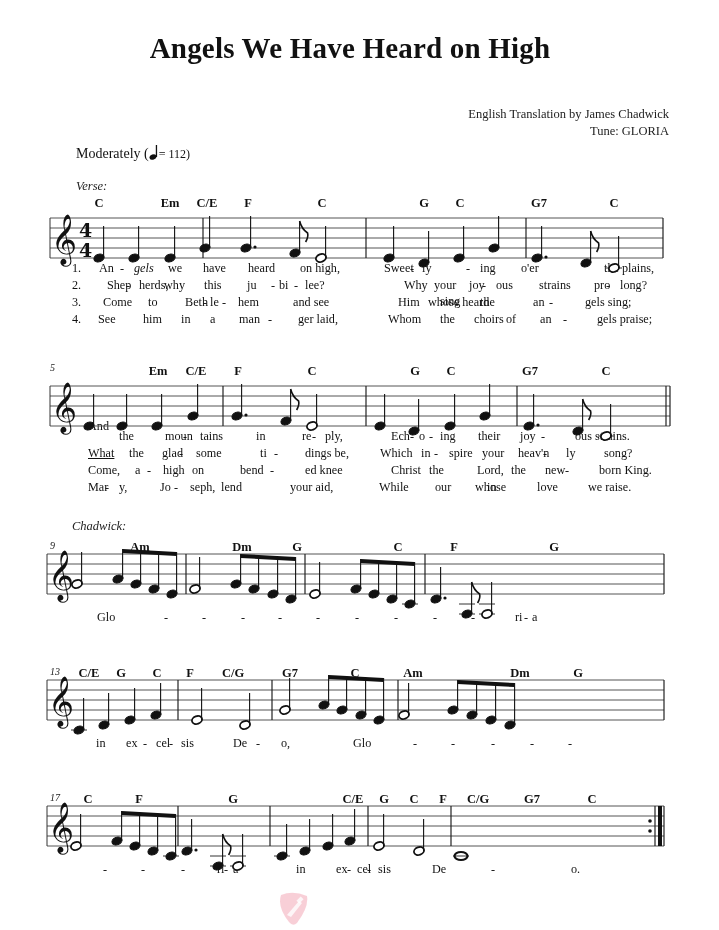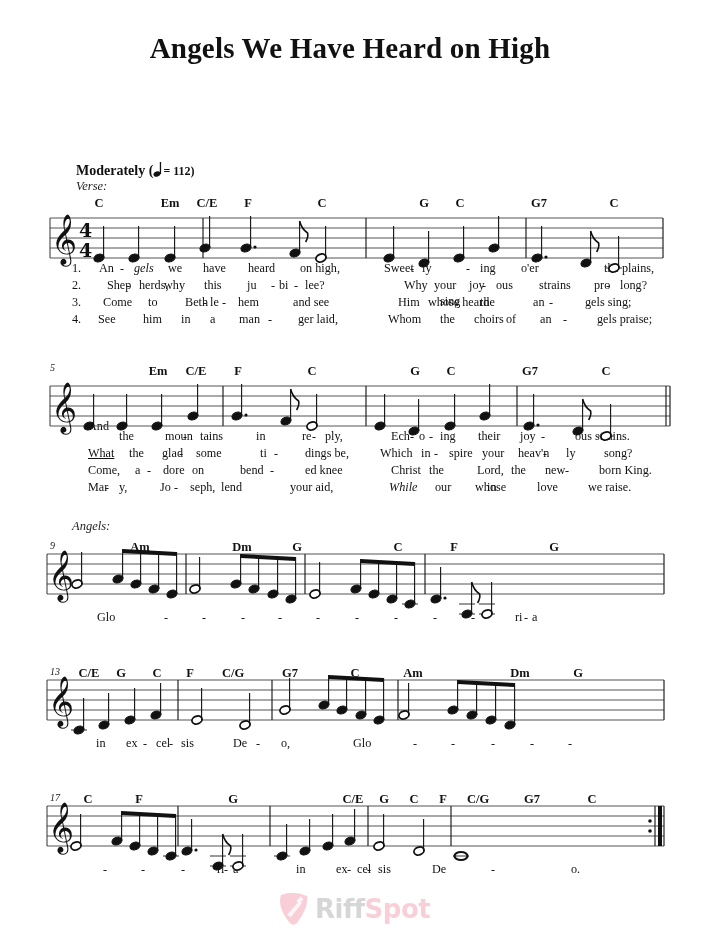--- a/index.html
+++ b/index.html
@@ -1,45 +1,47 @@
 <!DOCTYPE html>
 <html><head>
 <meta charset="utf-8">
 <style>
   html,body{margin:0;padding:0;background:#fff;}
   body{width:719px;height:930px;position:relative;overflow:hidden;font-family:"Liberation Serif","DejaVu Serif",serif;color:#111;}
   .abs{position:absolute;}
   .title{left:0;width:700px;top:32px;text-align:center;font-size:29px;font-weight:bold;letter-spacing:0.2px;}
   .credits{right:50px;top:106px;text-align:right;font-size:12.5px;line-height:17px;color:#222;}
-  .tempo{left:76px;top:161px;font-size:14px;font-weight:bold;}
+  .tempo{left:76px;top:144px;font-size:14px;font-weight:normal;}
   .section-label{font-size:12.5px;font-style:italic;color:#222;}
   .chord{font-size:12.5px;font-weight:bold;transform:translateX(-50%);white-space:nowrap;}
   .lyric{font-size:12.2px;white-space:nowrap;transform:translateX(-50%);color:#111;}
   .lyric.left{transform:none;}
   .mnum{font-size:10px;font-style:italic;color:#222;}
   svg.staff{position:absolute;left:0;top:0;overflow:visible;}
   .watermark{left:275px;top:891px;display:flex;align-items:center;gap:4px;opacity:0.55;}
   .wm-text{font-family:"DejaVu Sans","Liberation Sans",sans-serif;font-weight:bold;font-size:26px;letter-spacing:-0.5px;}
 </style>
 </head>
 <body>
 
 <div class="abs title">Angels We Have Heard on High</div>
 <div class="abs credits">
+  <div>English Translation by James Chadwick</div>
+  <div>Tune: GLORIA</div>
 </div>
 
 <div class="abs tempo">
   <span>Moderately</span>
   <span>(</span><svg width="10" height="16" viewBox="0 0 10 16" style="vertical-align:-2px">
       <ellipse cx="4" cy="13" rx="3.6" ry="2.6" fill="#111" transform="rotate(-20 4 13)"></ellipse>
       <rect x="6.8" y="1" width="1.3" height="12" fill="#111"></rect>
     </svg><span style="font-size:12px">= 112)</span>
 </div>
 <div class="abs section-label" style="left:76px;top:179px;">Verse:</div>
-<div class="abs section-label" style="left:72px;top:519px;">Angels:</div>
+<div class="abs section-label" style="left:72px;top:519px;">Chadwick:</div>
 
 <div class="abs mnum" style="left:50px;top:362px;">5</div>
 <div class="abs mnum" style="left:50px;top:540px;">9</div>
 <div class="abs mnum" style="left:50px;top:666px;">13</div>
 <div class="abs mnum" style="left:50px;top:792px;">17</div>
 
 <div id="chords">
     <div class="abs chord" style="left: 99px; top: 196px;">C</div>
     <div class="abs chord" style="left: 170px; top: 196px;">Em</div>
     <div class="abs chord" style="left: 207px; top: 196px;">C/E</div>
@@ -183,41 +185,41 @@
     <div class="abs lyric left" style="left: 434px; top: 446px;">-</div>
     <div class="abs lyric left" style="left: 449px; top: 446px;">spire</div>
     <div class="abs lyric left" style="left: 482px; top: 446px;">your</div>
     <div class="abs lyric left" style="left: 518px; top: 446px;">heav'n</div>
     <div class="abs lyric left" style="left: 543px; top: 446px;">-</div>
     <div class="abs lyric left" style="left: 566px; top: 446px;">ly</div>
     <div class="abs lyric left" style="left: 604px; top: 446px;">song?</div>
     <div class="abs lyric left" style="left: 88px; top: 463px;">Come,</div>
     <div class="abs lyric left" style="left: 135px; top: 463px;">a</div>
     <div class="abs lyric left" style="left: 147px; top: 463px;">-</div>
-    <div class="abs lyric left" style="left: 163px; top: 463px;">dore</div>
+    <div class="abs lyric left" style="left: 163px; top: 463px;">high</div>
     <div class="abs lyric left" style="left: 192px; top: 463px;">on</div>
     <div class="abs lyric left" style="left: 240px; top: 463px;">bend</div>
     <div class="abs lyric left" style="left: 270px; top: 463px;">-</div>
     <div class="abs lyric left" style="left: 305px; top: 463px;">ed knee</div>
     <div class="abs lyric left" style="left: 391px; top: 463px;">Christ</div>
     <div class="abs lyric left" style="left: 429px; top: 463px;">the</div>
     <div class="abs lyric left" style="left: 477px; top: 463px;">Lord,</div>
     <div class="abs lyric left" style="left: 511px; top: 463px;">the</div>
     <div class="abs lyric left" style="left: 545px; top: 463px;">new</div>
     <div class="abs lyric left" style="left: 565px; top: 463px;">-</div>
     <div class="abs lyric left" style="left: 599px; top: 463px;">born King.</div>
     <div class="abs lyric left" style="left: 88px; top: 480px;">Mar</div>
     <div class="abs lyric left" style="left: 105px; top: 480px;">-</div>
     <div class="abs lyric left" style="left: 119px; top: 480px;">y,</div>
     <div class="abs lyric left" style="left: 160px; top: 480px;">Jo</div>
     <div class="abs lyric left" style="left: 174px; top: 480px;">-</div>
     <div class="abs lyric left" style="left: 190px; top: 480px;">seph,</div>
     <div class="abs lyric left" style="left: 221px; top: 480px;">lend</div>
     <div class="abs lyric left" style="left: 290px; top: 480px;">your aid,</div>
-    <div class="abs lyric left" style="left: 389px; top: 480px; font-style: italic;">While</div>
+    <div class="abs lyric left" style="left: 379px; top: 480px;">While</div>
     <div class="abs lyric left" style="left: 435px; top: 480px;">our</div>
     <div class="abs lyric left" style="left: 475px; top: 480px;">whose</div>
     <div class="abs lyric left" style="left: 487px; top: 480px;">in</div>
     <div class="abs lyric left" style="left: 525px; top: 480px; margin-left: 12px;">love</div>
     <div class="abs lyric left" style="left: 588px; top: 480px;">we raise.</div>
     <div class="abs lyric left" style="left: 97px; top: 610px;">Glo</div>
     <div class="abs lyric left" style="left: 164px; top: 610px;">-</div>
     <div class="abs lyric left" style="left: 202px; top: 610px;">-</div>
     <div class="abs lyric left" style="left: 241px; top: 610px;">-</div>
     <div class="abs lyric left" style="left: 278px; top: 610px;">-</div>
@@ -512,14 +514,13 @@
     <circle cx="650" cy="821" r="1.8" fill="#111"></circle>
     <circle cx="650" cy="831" r="1.8" fill="#111"></circle>
   </svg>
 
 <div class="abs watermark">
   <svg width="36" height="36" viewBox="0 0 36 36">
     <path d="M6 4 Q18 -1 32 5 Q34 16 22 32 Q18 36 14 31 Q2 16 6 4Z" fill="#f4a9b8"></path>
     <path d="M12 24 L24 10 L27 12 L16 26 Z" fill="#fff" opacity="0.8"></path>
     <rect x="22" y="7" width="6" height="4" fill="#fff" opacity="0.8" transform="rotate(-45 25 9)"></rect>
   </svg>
-  <span class="wm-text"><span style="color:#b5b5b5">Riff</span><span style="color:#f4a9b8">Spot</span></span>
 </div>
 
 </body></html>

